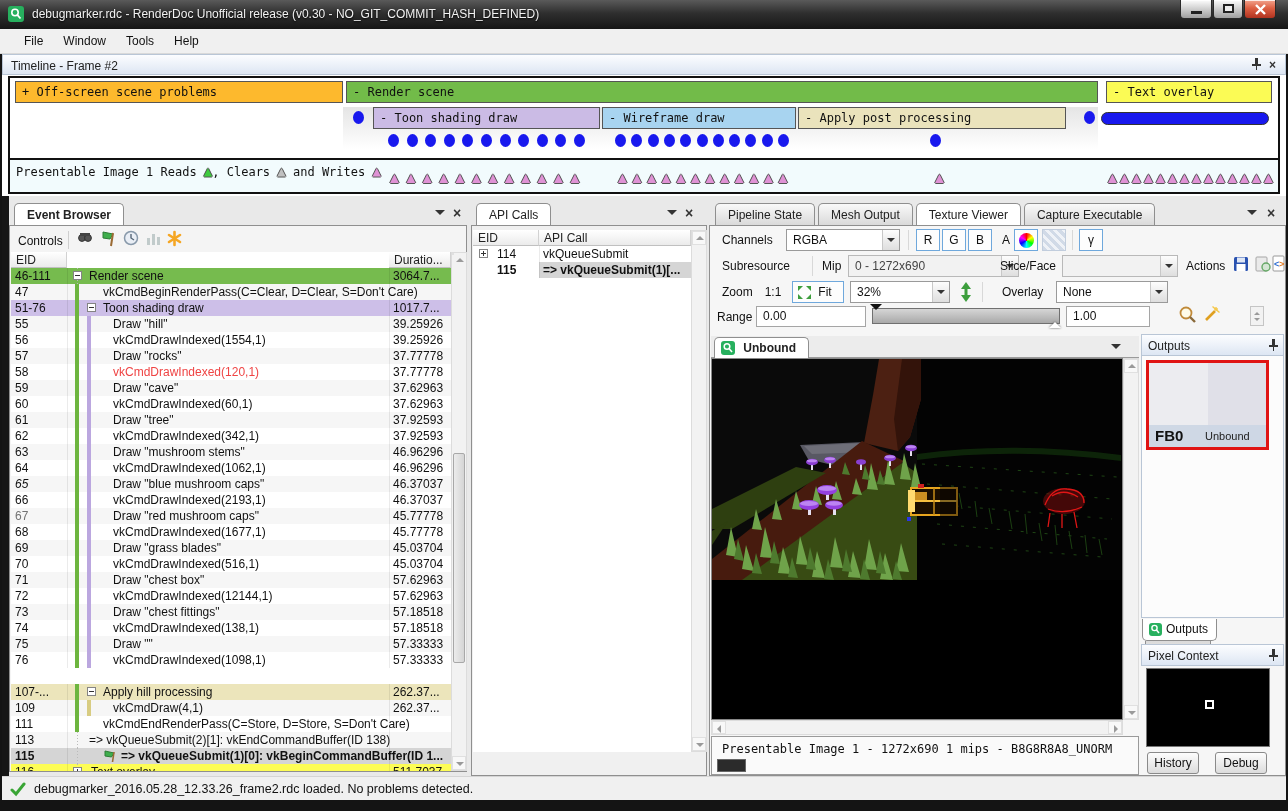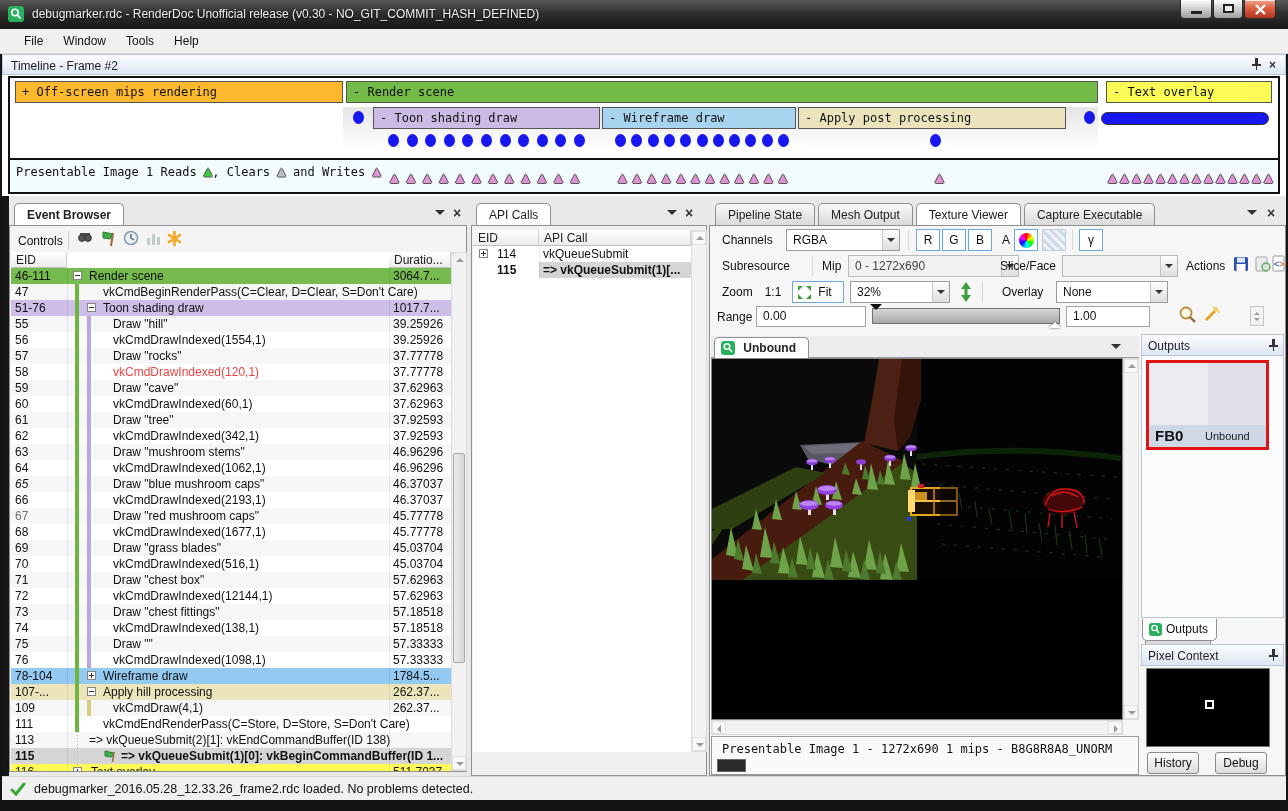--- a/index.html
+++ b/index.html
@@ -150,21 +150,21 @@
         <span class="tl-tri" style="left: 1179px; top: 10px; color: rgb(223, 146, 213);">▲</span>
         <span class="tl-tri" style="left: 1191px; top: 10px; color: rgb(223, 146, 213);">▲</span>
         <span class="tl-tri" style="left: 1203px; top: 10px; color: rgb(223, 146, 213);">▲</span>
         <span class="tl-tri" style="left: 1215px; top: 10px; color: rgb(223, 146, 213);">▲</span>
         <span class="tl-tri" style="left: 1227px; top: 10px; color: rgb(223, 146, 213);">▲</span>
         <span class="tl-tri" style="left: 1239px; top: 10px; color: rgb(223, 146, 213);">▲</span>
         <span class="tl-tri" style="left: 1251px; top: 10px; color: rgb(223, 146, 213);">▲</span>
       </div>
   </div>
   <div id="tl-bars">
-      <div class="tl-bar" style="left: 5px; top: 3px; width: 328px; background: rgb(253, 185, 45);">+ Off-screen mips rendering</div>
+      <div class="tl-bar" style="left: 5px; top: 3px; width: 328px; background: rgb(253, 185, 45);">+ Off-screen scene problems</div>
       <div class="tl-bar" style="left: 336px; top: 3px; width: 752px; background: rgb(114, 187, 73);">- Render scene</div>
       <div class="tl-bar" style="left: 1096px; top: 3px; width: 166px; background: rgb(251, 251, 85);">- Text overlay</div>
       <div class="tl-bar" style="left: 363px; top: 29px; width: 227px; background: rgb(203, 187, 229);">- Toon shading draw</div>
       <div class="tl-bar" style="left: 592px; top: 29px; width: 194px; background: rgb(168, 212, 240);">- Wireframe draw</div>
       <div class="tl-bar" style="left: 788px; top: 29px; width: 268px; background: rgb(234, 227, 188);">- Apply post processing</div>
       <div class="tl-dot" style="left: 343px; top: 33px; background: rgb(24, 24, 238);"></div>
       <div class="tl-dot" style="left: 1074px; top: 33px; background: rgb(24, 24, 238);"></div>
       <div style="position: absolute; left: 1091px; top: 34px; width: 168px; height: 13px; border-radius: 7px; background: rgb(24, 24, 238); border: 1px solid rgb(51, 51, 51);"></div>
       <div class="tl-dot" style="left: 378px; top: 56px; background: rgb(24, 24, 238);"></div>
       <div class="tl-dot" style="left: 396.6px; top: 56px; background: rgb(24, 24, 238);"></div>
@@ -477,33 +477,20 @@
         </div>
         <div class="ebrow" style="top: 384px; background: rgb(255, 255, 255);">
           <span style="position: absolute; left: 4px; top: 1px; color: rgb(17, 17, 17);">76</span>
           <div class="dotline" style="left: 66px;"></div>
           <div class="tree-bar" style="left: 64px; background: rgb(109, 181, 63);"></div>
           <div class="tree-bar" style="left: 76px; background: rgb(187, 167, 223);"></div>
           <span style="position: absolute; left: 102px; top: 1px; color: rgb(17, 17, 17);">vkCmdDrawIndexed(1098,1)</span>
           <div class="cell-line" style="left: 56px;"></div>
           <div class="cell-line" style="left: 378px;"></div>
           <span style="position: absolute; left: 382px; top: 1px; color: rgb(17, 17, 17);">57.33333</span>
-        </div>
-        <div class="ebrow" style="top: 400px; background: rgb(148, 202, 242);">
-          <span style="position: absolute; left: 4px; top: 1px; color: rgb(17, 17, 17);">78-104</span>
-          <div class="dotline" style="left: 66px;"></div>
-          <div class="tree-bar" style="left: 64px; background: rgb(109, 181, 63);"></div>
-          <div class="exp plus" style="left: 76px;">
-            <i></i>
-            <b></b>
-          </div>
-          <span style="position: absolute; left: 92px; top: 1px; color: rgb(17, 17, 17);">Wireframe draw</span>
-          <div class="cell-line" style="left: 56px;"></div>
-          <div class="cell-line" style="left: 378px;"></div>
-          <span style="position: absolute; left: 382px; top: 1px; color: rgb(17, 17, 17);">1784.5...</span>
         </div>
         <div class="ebrow" style="top: 416px; background: rgb(236, 229, 187);">
           <span style="position: absolute; left: 4px; top: 1px; color: rgb(17, 17, 17);">107-...</span>
           <div class="dotline" style="left: 66px;"></div>
           <div class="tree-bar" style="left: 64px; background: rgb(109, 181, 63);"></div>
           <div class="exp" style="left: 76px;">
             <i></i>
           </div>
           <span style="position: absolute; left: 92px; top: 1px; color: rgb(17, 17, 17);">Apply hill processing</span>
           <div class="cell-line" style="left: 56px;"></div>

